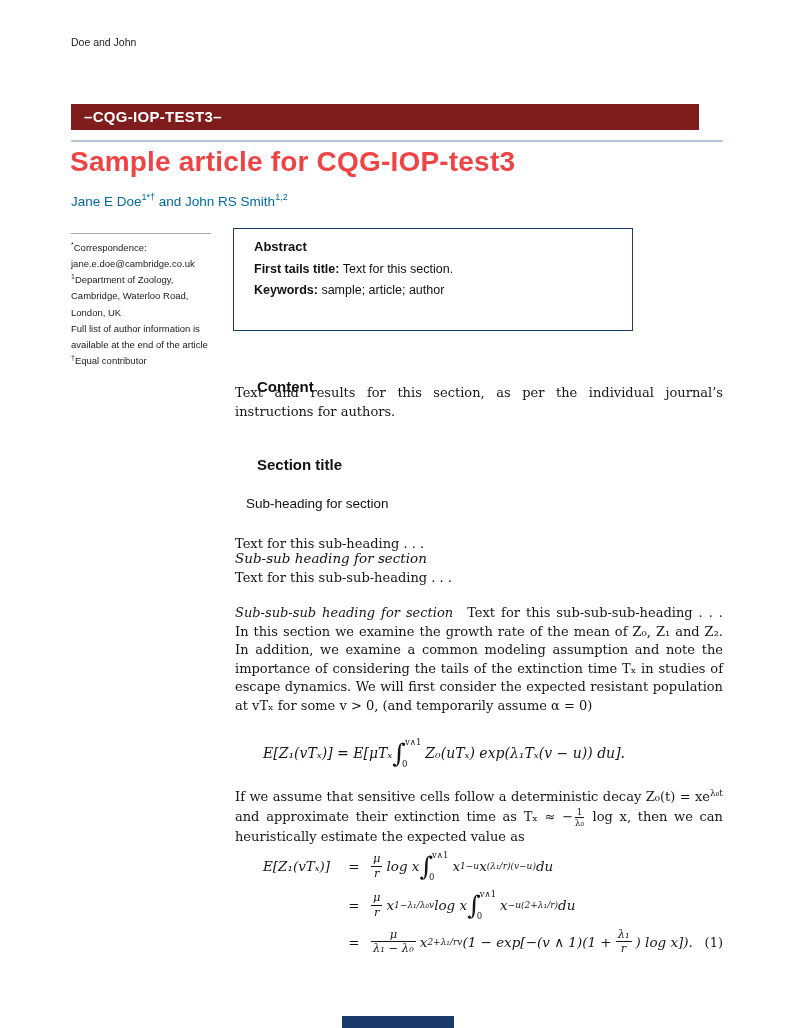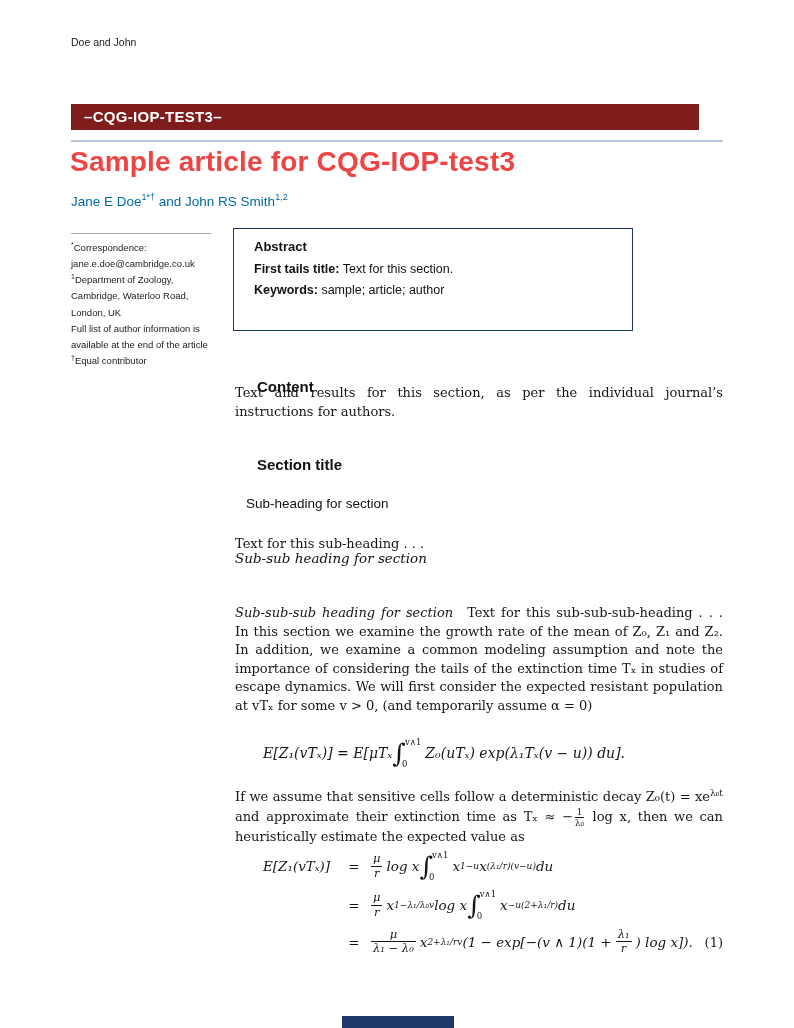--- a/index.html
+++ b/index.html
@@ -103,20 +103,21 @@
 
   <h2 class="h-section" style="top:362px;">Content</h2>
   <p class="body-text" style="top:384px;">Text and results for this section, as per the individual journal’s instructions for authors.</p>
 
   <h2 class="h-section" style="top:440px;">Section title</h2>
 
   <h3 class="h-subsection" style="top:496px;">Sub-heading for section</h3>
   <p class="body-text" style="top:515px;margin-top:20px;">Text for this sub-heading . . .</p>
 
   <h4 class="h-subsub" style="top:550px;">Sub-sub heading for section</h4>
+  <p class="body-text" style="top:569px;">Text for this sub-sub-heading . . .</p>
 
   <p class="body-text" style="top:604px;">
     <span class="lead-italic">Sub-sub-sub heading for section</span><span>Text for this sub-sub-sub-heading . . . In this section we examine the growth rate of the mean of Z₀, Z₁ and Z₂. In addition, we examine a common modeling assumption and note the importance of considering the tails of the extinction time Tₓ in studies of escape dynamics. We will first consider the expected resistant population at vTₓ for some v &gt; 0, (and temporarily assume α = 0)</span>
   </p>
 
   <div class="eq-display math">
     <span>E[Z₁(vTₓ)] = E[μTₓ </span>
     <span class="int">∫</span>
     <span class="bounds">
       <span class="b-sup">v∧1</span>

